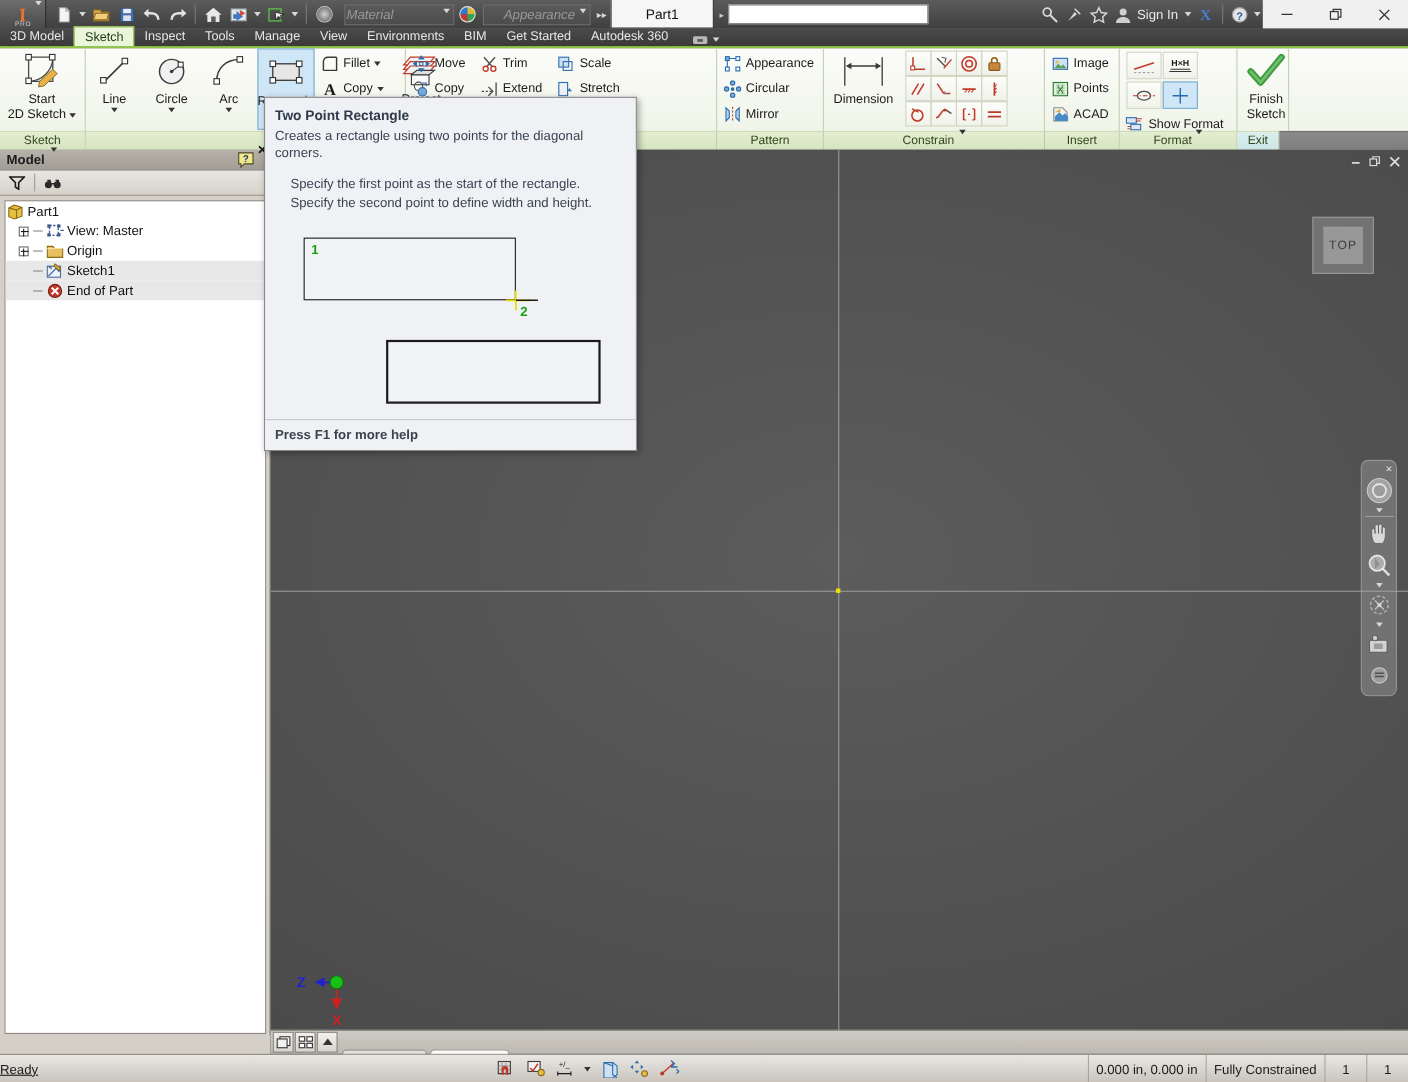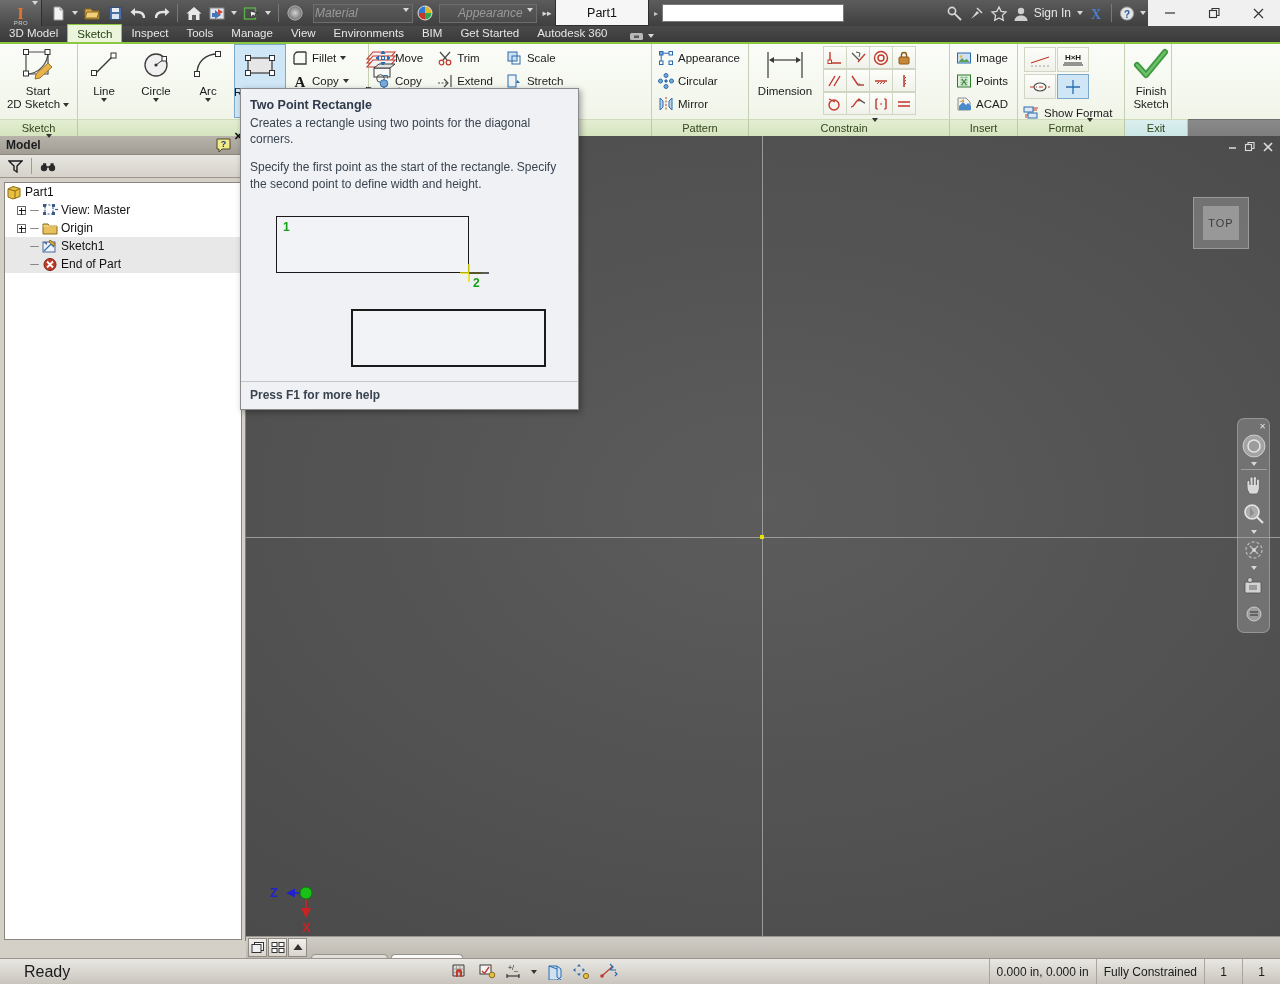--- a/index.html
+++ b/index.html
@@ -222,21 +222,21 @@
 
   
   .tooltip{
     position:absolute;left:240px;top:88px;width:339px;
     background:#eff1f5;border:1px solid #8a8a8a;
     box-shadow:2px 2px 6px rgba(0,0,0,.35);
     z-index:40;
   }
   .tt-h{ font-size:12.5px;font-weight:bold;color:#2f3a4a;padding:9px 9px 3px; }
   .tt-p{ font-size:12px;color:#3a4450;padding:0 9px 2px;line-height:1.35; }
-  .tt-p2{ font-size:12px;color:#3a4450;padding:10px 9px 4px;line-height:1.35; }
+  .tt-p2{ font-size:12px;color:#3a4450;padding:10px 23px 4px;line-height:1.35; }
   .tt-art{ height:185px;position:relative; }
   .tt-foot{
     border-top:1px solid #c3c6cc;padding:6px 9px 7px;
     font-size:12px;font-weight:bold;color:#3a4450;background:#eff1f5;
   }
   .rectart{ position:absolute;border:1.6px solid #1a1a1a;background:#f2f3f6; }
   .greenlab{ position:absolute;color:#16a016;font-weight:bold;font-size:12px; }
 
   
   .doctabs{
@@ -252,21 +252,21 @@
     border-radius:4px 4px 0 0;margin-left:3px;margin-top:32px;
   }
   .dtab.active{ background:#fbfbfa;border-bottom-color:#fbfbfa; }
   .dtab .x{ margin-left:7px;font-size:9px;color:#555; }
   .statusbar{
     position:absolute;left:0;bottom:0;width:1280px;height:26px;
     background:linear-gradient(#e9e7e3,#c9c5bd);
     border-top:1px solid #9a968f;
     display:flex;align-items:center;
   }
-  .st-ready{ padding-left:24px;font-size:16px;color:#1b1b1b; }
+  .st-ready{ padding-left:0;font-size:12px;color:#1b1b1b;text-decoration:underline; }
   .st-icons{ position:absolute;left:450px;display:flex;align-items:center;gap:7px; }
   .st-icons .si{ width:20px;height:20px;display:flex;align-items:center;justify-content:center; }
   .st-right{ position:absolute;right:0;display:flex;align-items:center;height:26px; }
   .st-cell{
     height:26px;display:flex;align-items:center;justify-content:center;
     padding:0 7px;font-size:12px;color:#1b1b1b;border-left:1px solid #a9a59e;
   }
   svg{ display:block; }
 </style>
 </head>
@@ -905,21 +905,21 @@
         <span>Constrain</span>
         <span class="dd"><span class="caret-d dark"></span></span>
       </div>
       <div class="plabel" style="width: 68px;">
         <span>Insert</span>
       </div>
       <div class="plabel" style="width: 107px;">
         <span>Format</span>
         <span class="dd"><span class="caret-d dark"></span></span>
       </div>
-      <div class="plabel exit" style="width: 63px;">
+      <div class="plabel exit" style="width: 38px;">
         <span>Exit</span>
       </div>
       <div class="plabel-filler"></div>
     </div>
 </div>
 
 <div class="modelpanel">
   <div class="mp-title">
     <span>Model</span>
     <span class="dd"><span class="caret-d dark"></span></span>

